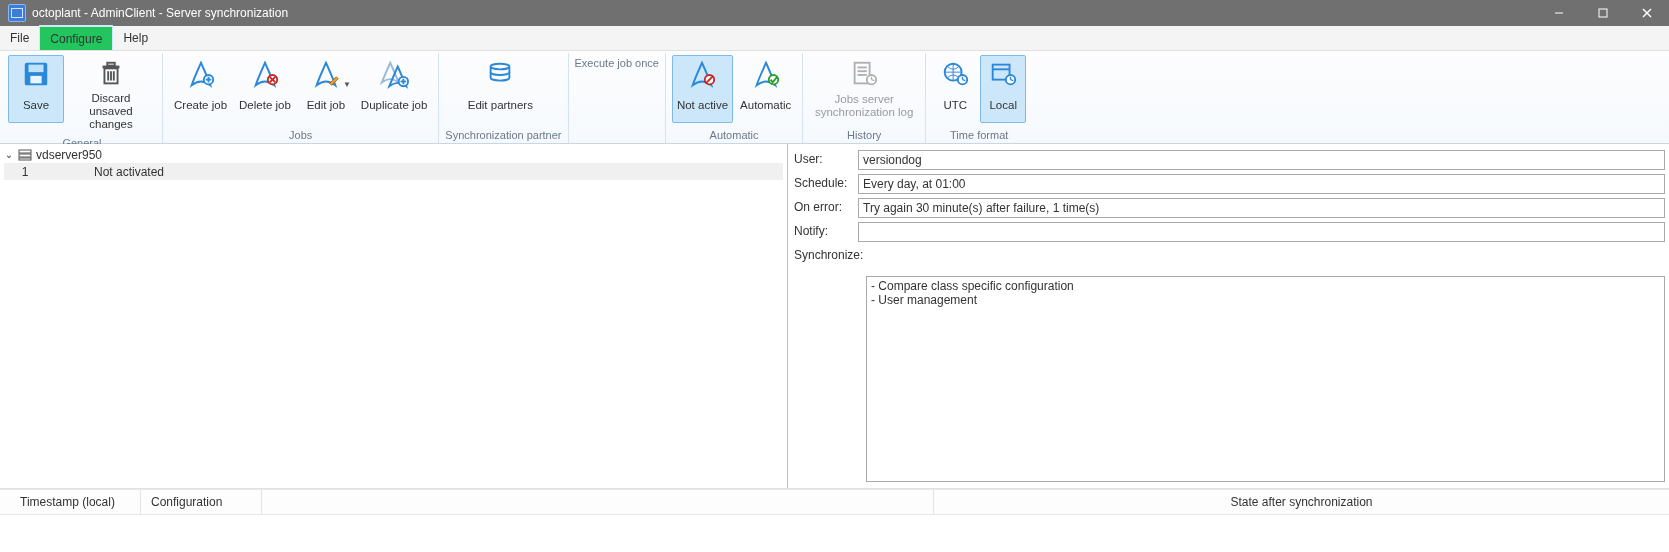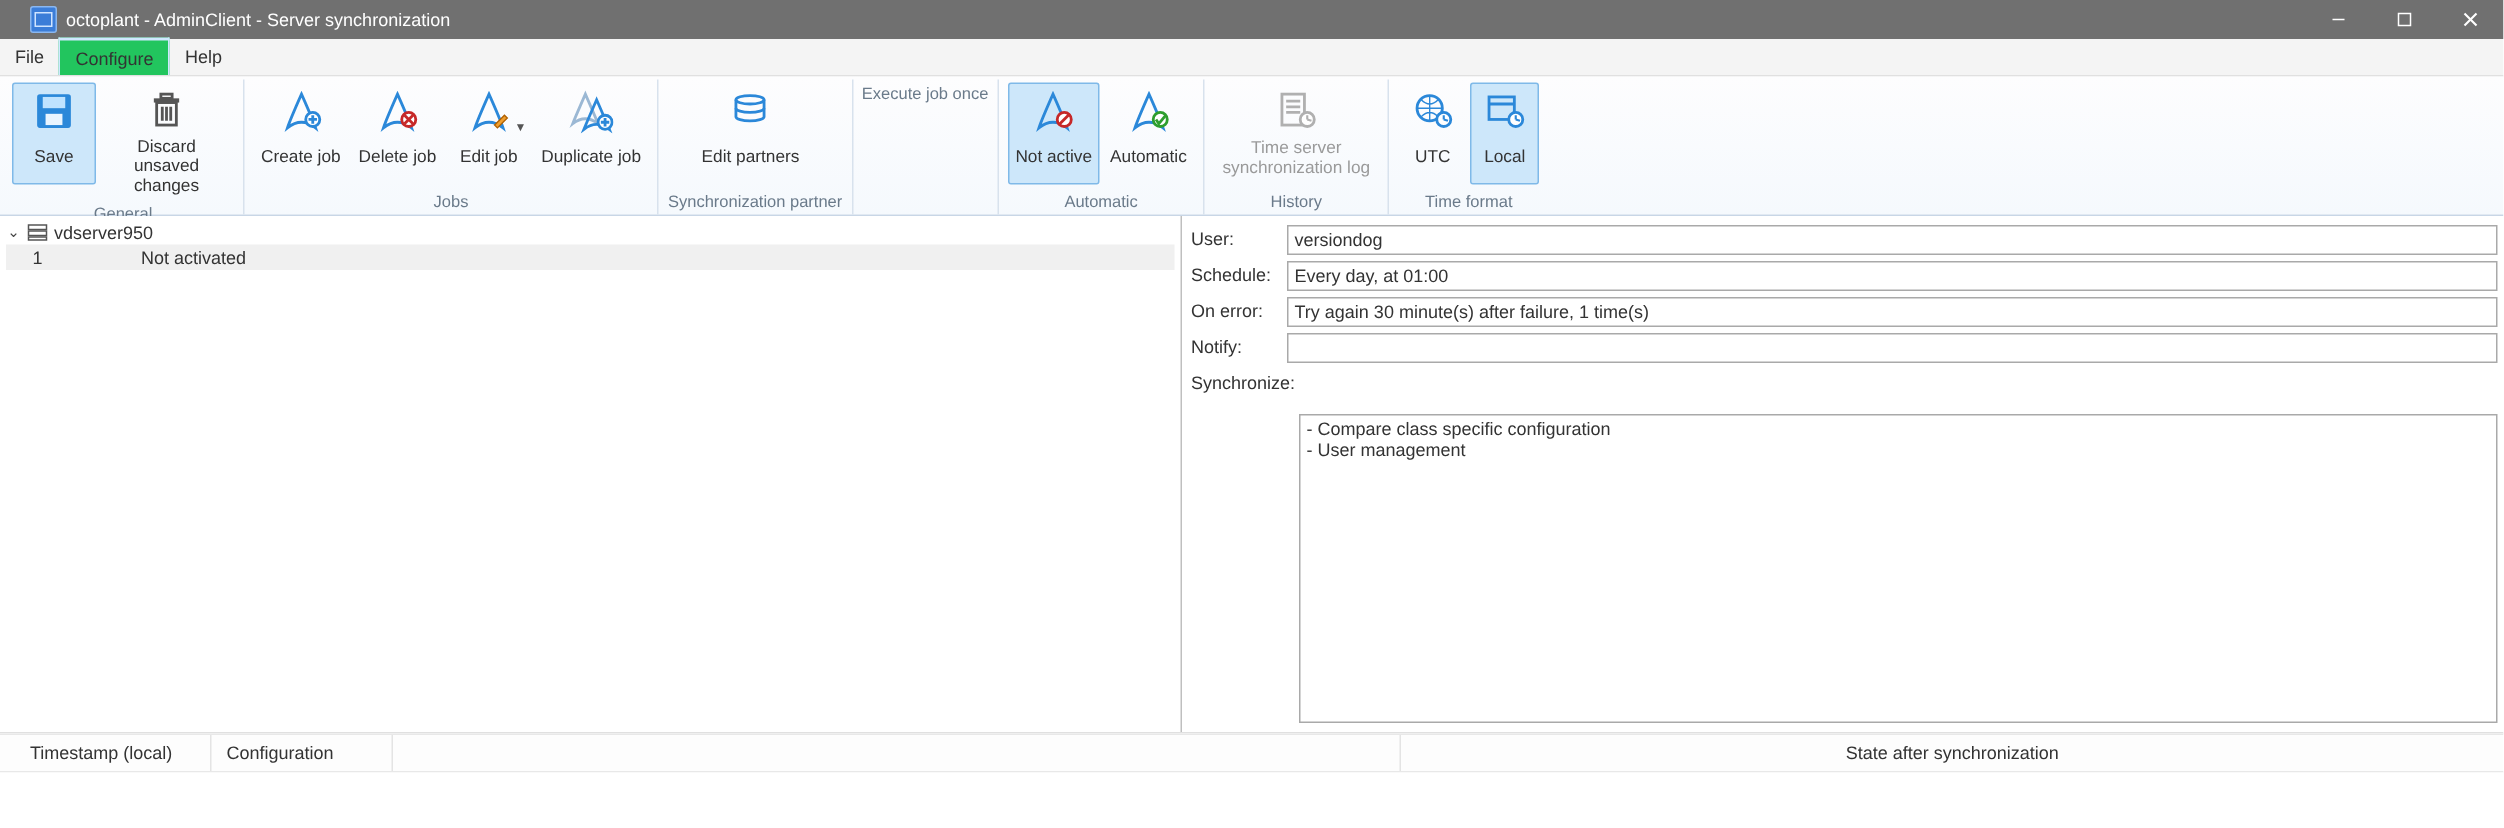--- a/index.html
+++ b/index.html
@@ -12,21 +12,21 @@
     height: 100%;
     overflow: hidden;
   }
   
   .titlebar {
     background: #707070;
     color: #fff;
     height: 26px;
     display: flex;
     align-items: center;
-    padding-left: 20px;
+    padding-left: 8px;
   }
   .titlebar .app-icon {
     width: 16px;
     height: 16px;
     background: #3b7dd8;
     border: 1px solid #8ab7f0;
     border-radius: 2px;
     margin-right: 6px;
     display: inline-block;
     position: relative;
@@ -384,21 +384,21 @@
           <svg width="30" height="30" viewBox="0 0 32 32">
               <rect x="6" y="4" width="16" height="22" fill="none" stroke="#b0b0b0" stroke-width="2"></rect>
               <line x1="9" y1="9" x2="19" y2="9" stroke="#b0b0b0" stroke-width="2"></line>
               <line x1="9" y1="13" x2="19" y2="13" stroke="#b0b0b0" stroke-width="2"></line>
               <line x1="9" y1="17" x2="19" y2="17" stroke="#b0b0b0" stroke-width="2"></line>
               <circle cx="24" cy="22" r="5" fill="#fff" stroke="#b0b0b0" stroke-width="2"></circle>
               <line x1="24" y1="19" x2="24" y2="22" stroke="#b0b0b0" stroke-width="1.5"></line>
               <line x1="24" y1="22" x2="27" y2="23" stroke="#b0b0b0" stroke-width="1.5"></line>
             </svg>
         </span>
-        <span class="rbtn-label" style="width:100px">Time server synchronization log</span>
+        <span class="rbtn-label" style="width:100px">Jobs server synchronization log</span>
       </div>
     </div>
     <div class="ribbon-group-label">History</div>
   </div>
 
   <div class="ribbon-group" style="border-right:none;">
     <div class="ribbon-group-buttons">
       <div class="rbtn" style="min-width:36px;">
         <span class="icon-slot">
           <svg width="30" height="30" viewBox="0 0 32 32">

